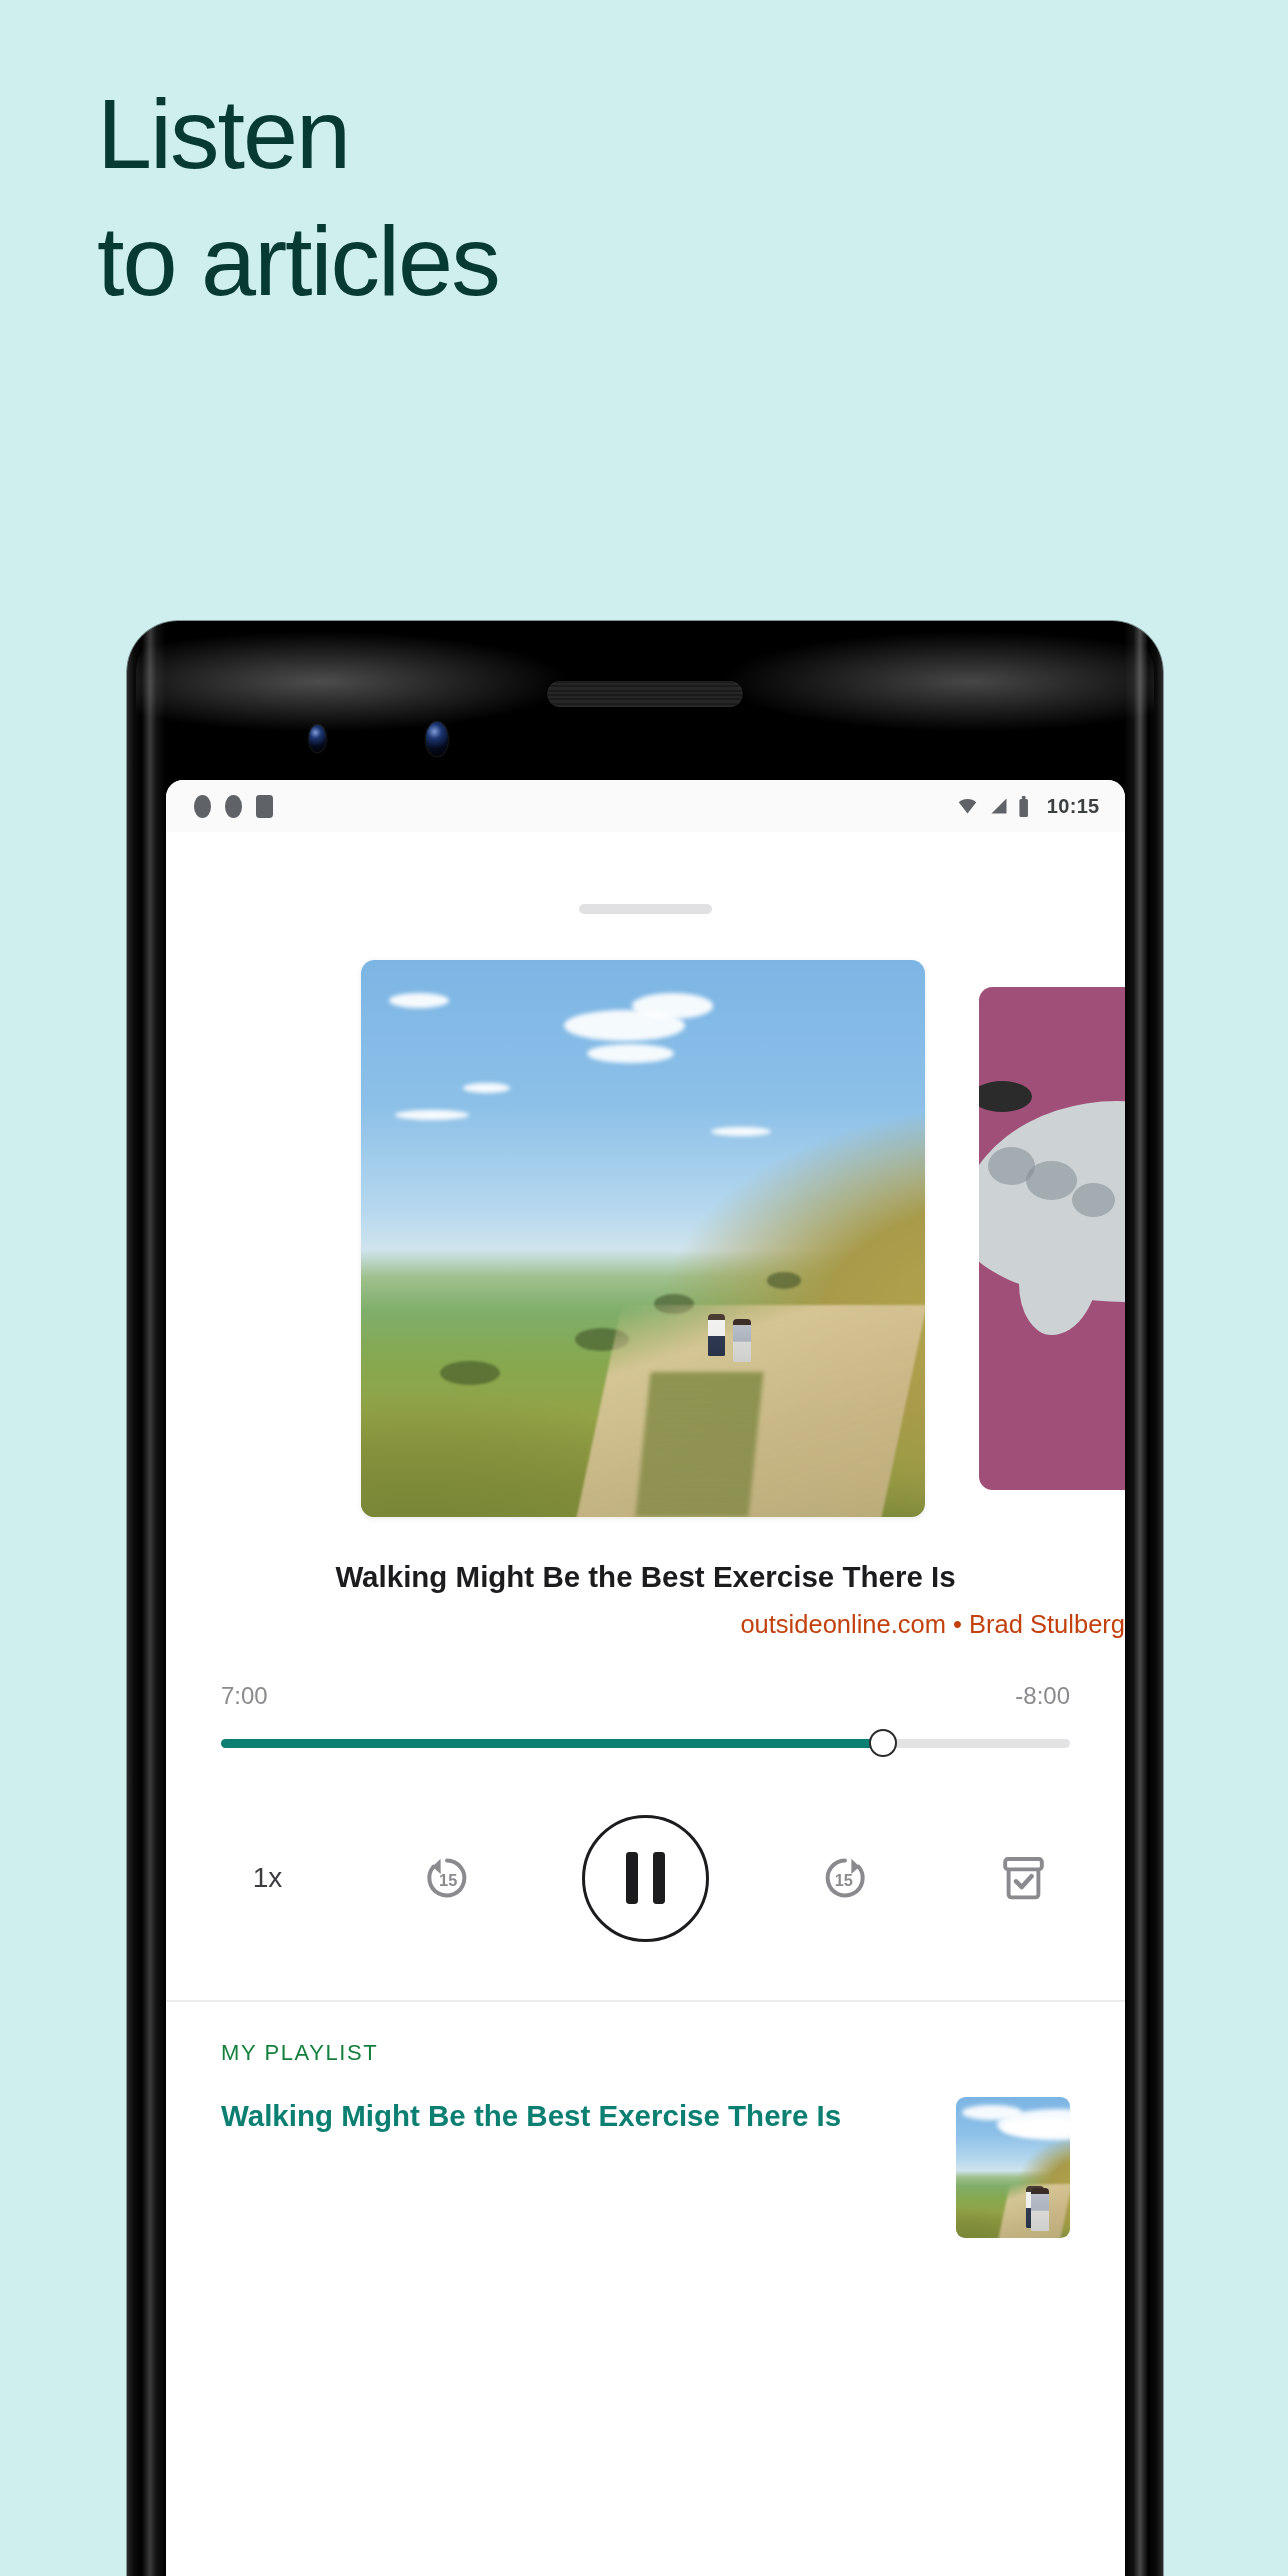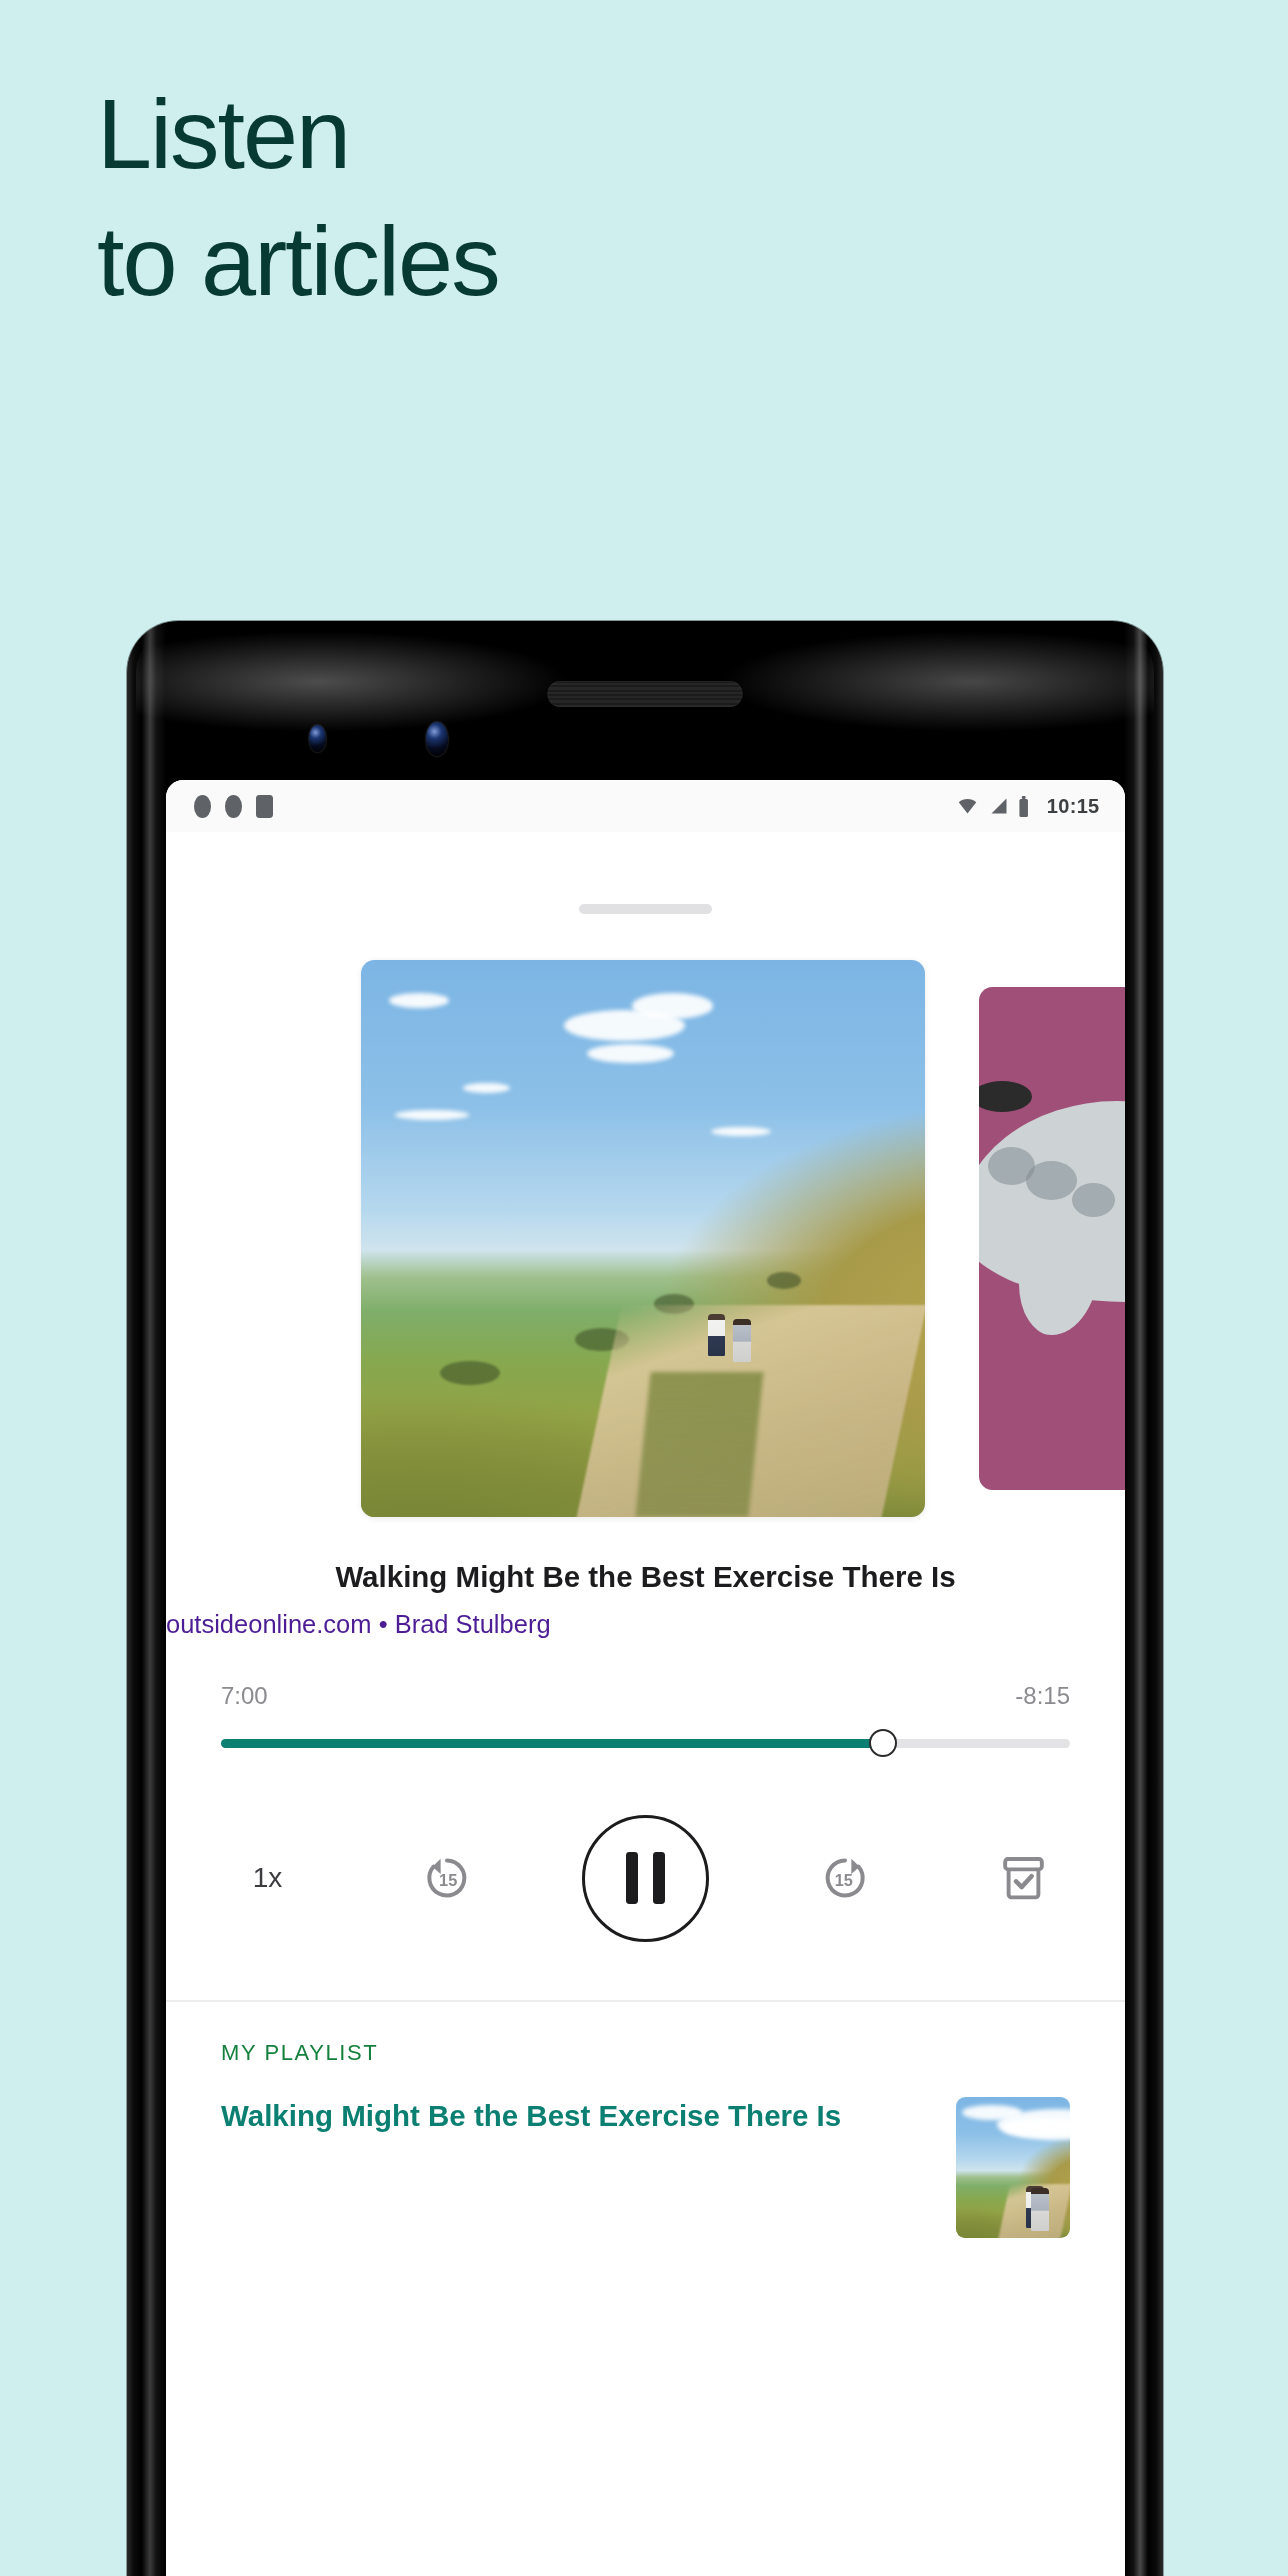--- a/index.html
+++ b/index.html
@@ -303,22 +303,22 @@
   .track-title {
     text-align: center;
     color: #1c1c1e;
     font-size: 29.5px;
     font-weight: bold;
     line-height: 1.22;
     margin-top: 42px;
     padding: 0 40px;
   }
   .track-meta {
-    text-align: left;
-    color: #4c1d95;
+    text-align: right;
+    color: #c2410c;
     font-size: 25.5px;
     margin-top: 14.8px;
   }
 
   
   .times {
     display: flex;
     justify-content: space-between;
     padding: 0 55px;
     margin-top: 43px;
@@ -496,21 +496,21 @@
         <div class="illo-dot d2"></div>
         <div class="illo-dot d3"></div>
       </div>
     </div>
 
     <div class="track-title">Walking Might Be the Best Exercise There Is</div>
     <div class="track-meta">outsideonline.com • Brad Stulberg</div>
 
     <div class="times">
       <span>7:00</span>
-      <span>-8:15</span>
+      <span>-8:00</span>
     </div>
     <div class="track-wrap">
       <div class="track-bg"></div>
       <div class="track-fill" id="fill" style="width: 78%; background: rgb(11, 127, 113);"></div>
       <div class="track-knob" id="knob" style="left: 78%;"></div>
     </div>
 
     <div class="controls">
       <div class="speed-btn">1x</div>
 

